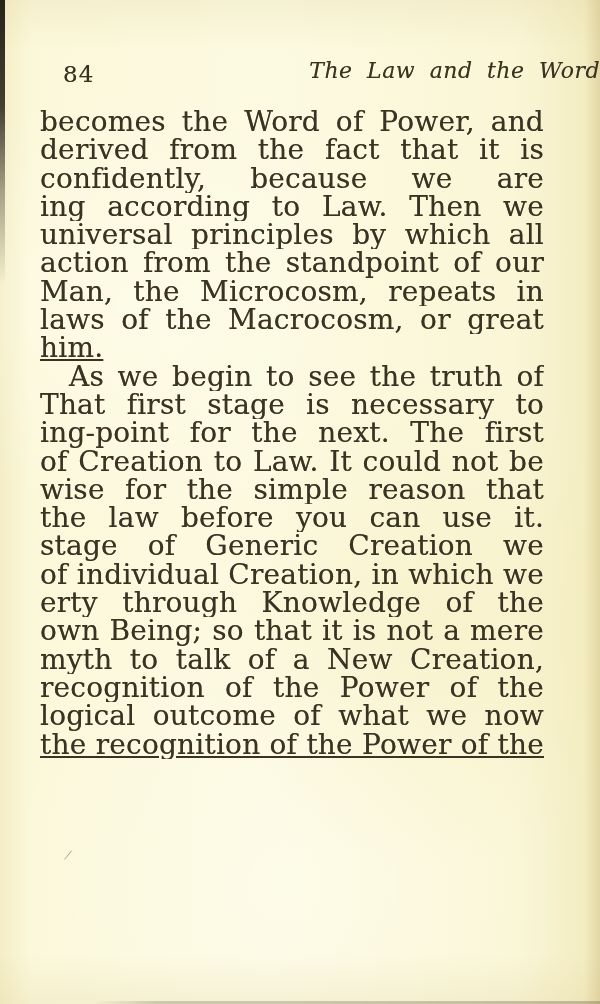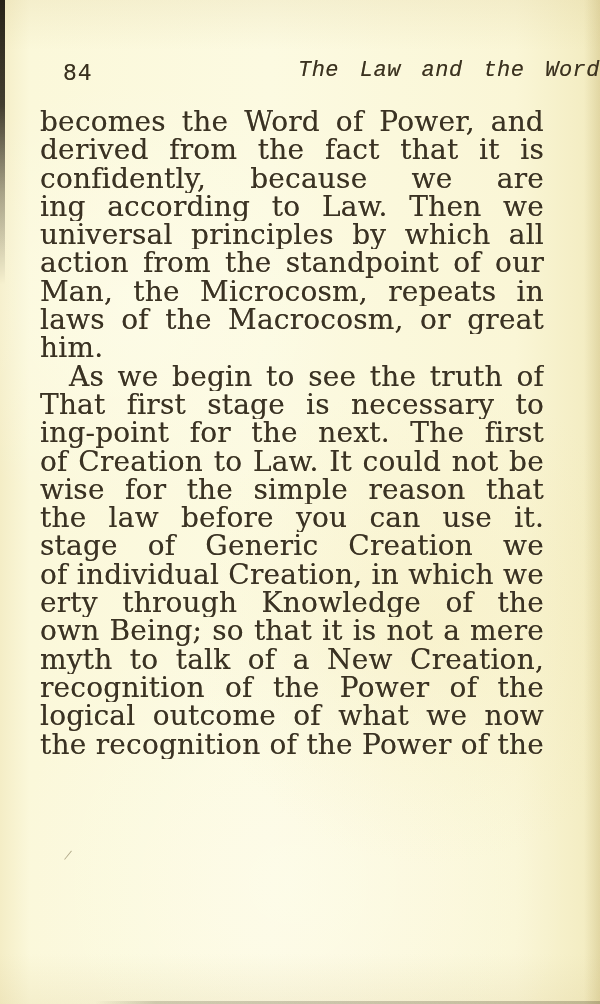--- a/index.html
+++ b/index.html
@@ -32,21 +32,20 @@
     position: absolute; right: 0; top: 0; bottom: 0; width: 16px;
     background: linear-gradient(270deg, rgba(188,168,100,0.30), rgba(188,168,100,0));
   }
   .bottom-edge {
     position: absolute; left: 95px; right: 0; bottom: 0; height: 3px;
     background: linear-gradient(90deg, rgba(70,62,38,0) 0%, rgba(70,62,38,0.22) 12%, rgba(70,62,38,0.28) 100%);
   }
   .header {
     position: absolute; left: 0; right: 0; top: 58px; height: 36px;
     color: #39301f;
-    font-family: Liberation Mono, monospace;
   }
   .page-num {
     position: absolute; left: 63px; top: 3px;
     font-size: 23px; letter-spacing: 1px;
     text-shadow: 0 0 0.5px rgba(57,48,31,0.55);
   }
   .running-title {
     text-align: right; width: 100%;
     font-style: italic; font-size: 22px; word-spacing: 7px; letter-spacing: 0.5px;
     color: #3b321f;
@@ -56,21 +55,21 @@
     position: absolute; left: 40px; width: 504px; top: 108px;
     color: #3a3223;
     text-shadow: 0 0 0.5px rgba(52,44,28,0.55);
   }
   .line {
     font-size: 28px; line-height: 28.3px; height: 28.3px;
     overflow: hidden; white-space: normal;
     text-align: justify; text-align-last: justify; text-justify: inter-word;
     letter-spacing: 0.2px;
   }
-  .line.para-end { text-align-last: left; }
+  .line.para-end { text-align-last: left; text-decoration: underline; }
   .line.indent { text-indent: 29px; }
   .stray-mark {
     position: absolute; left: 66px; top: 848px;
     font-size: 12px; font-style: italic;
     color: rgba(110,95,60,0.55);
     transform: rotate(12deg);
   }
 </style>
 </head>
 <body>

